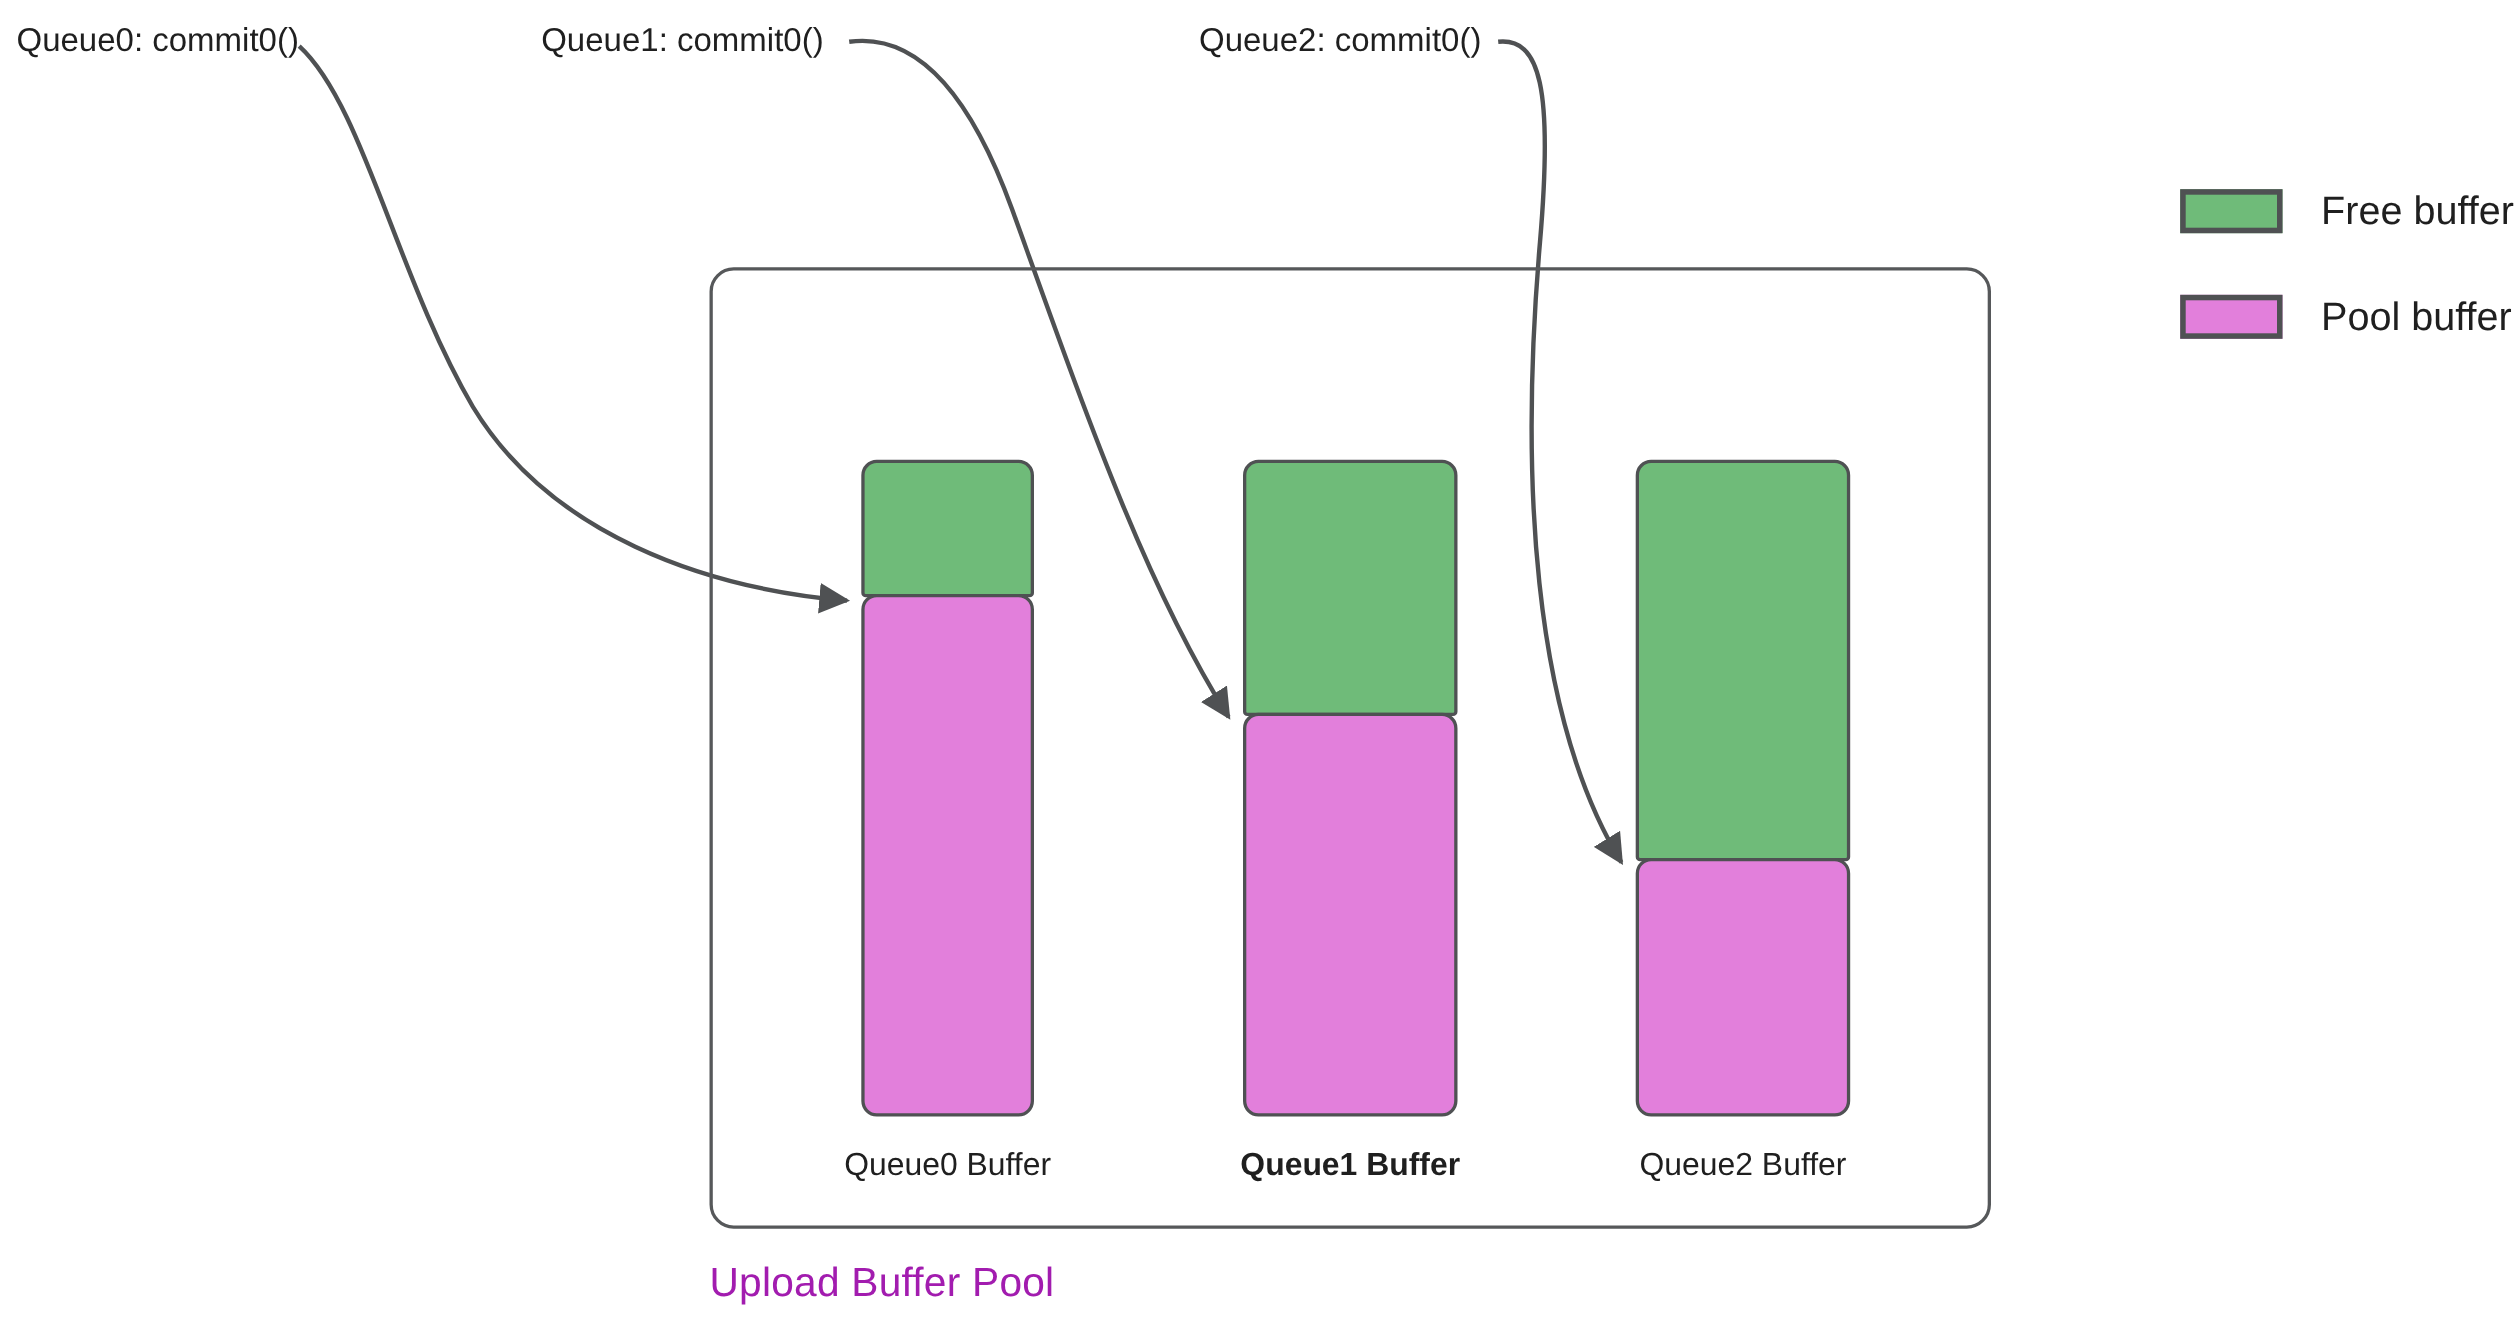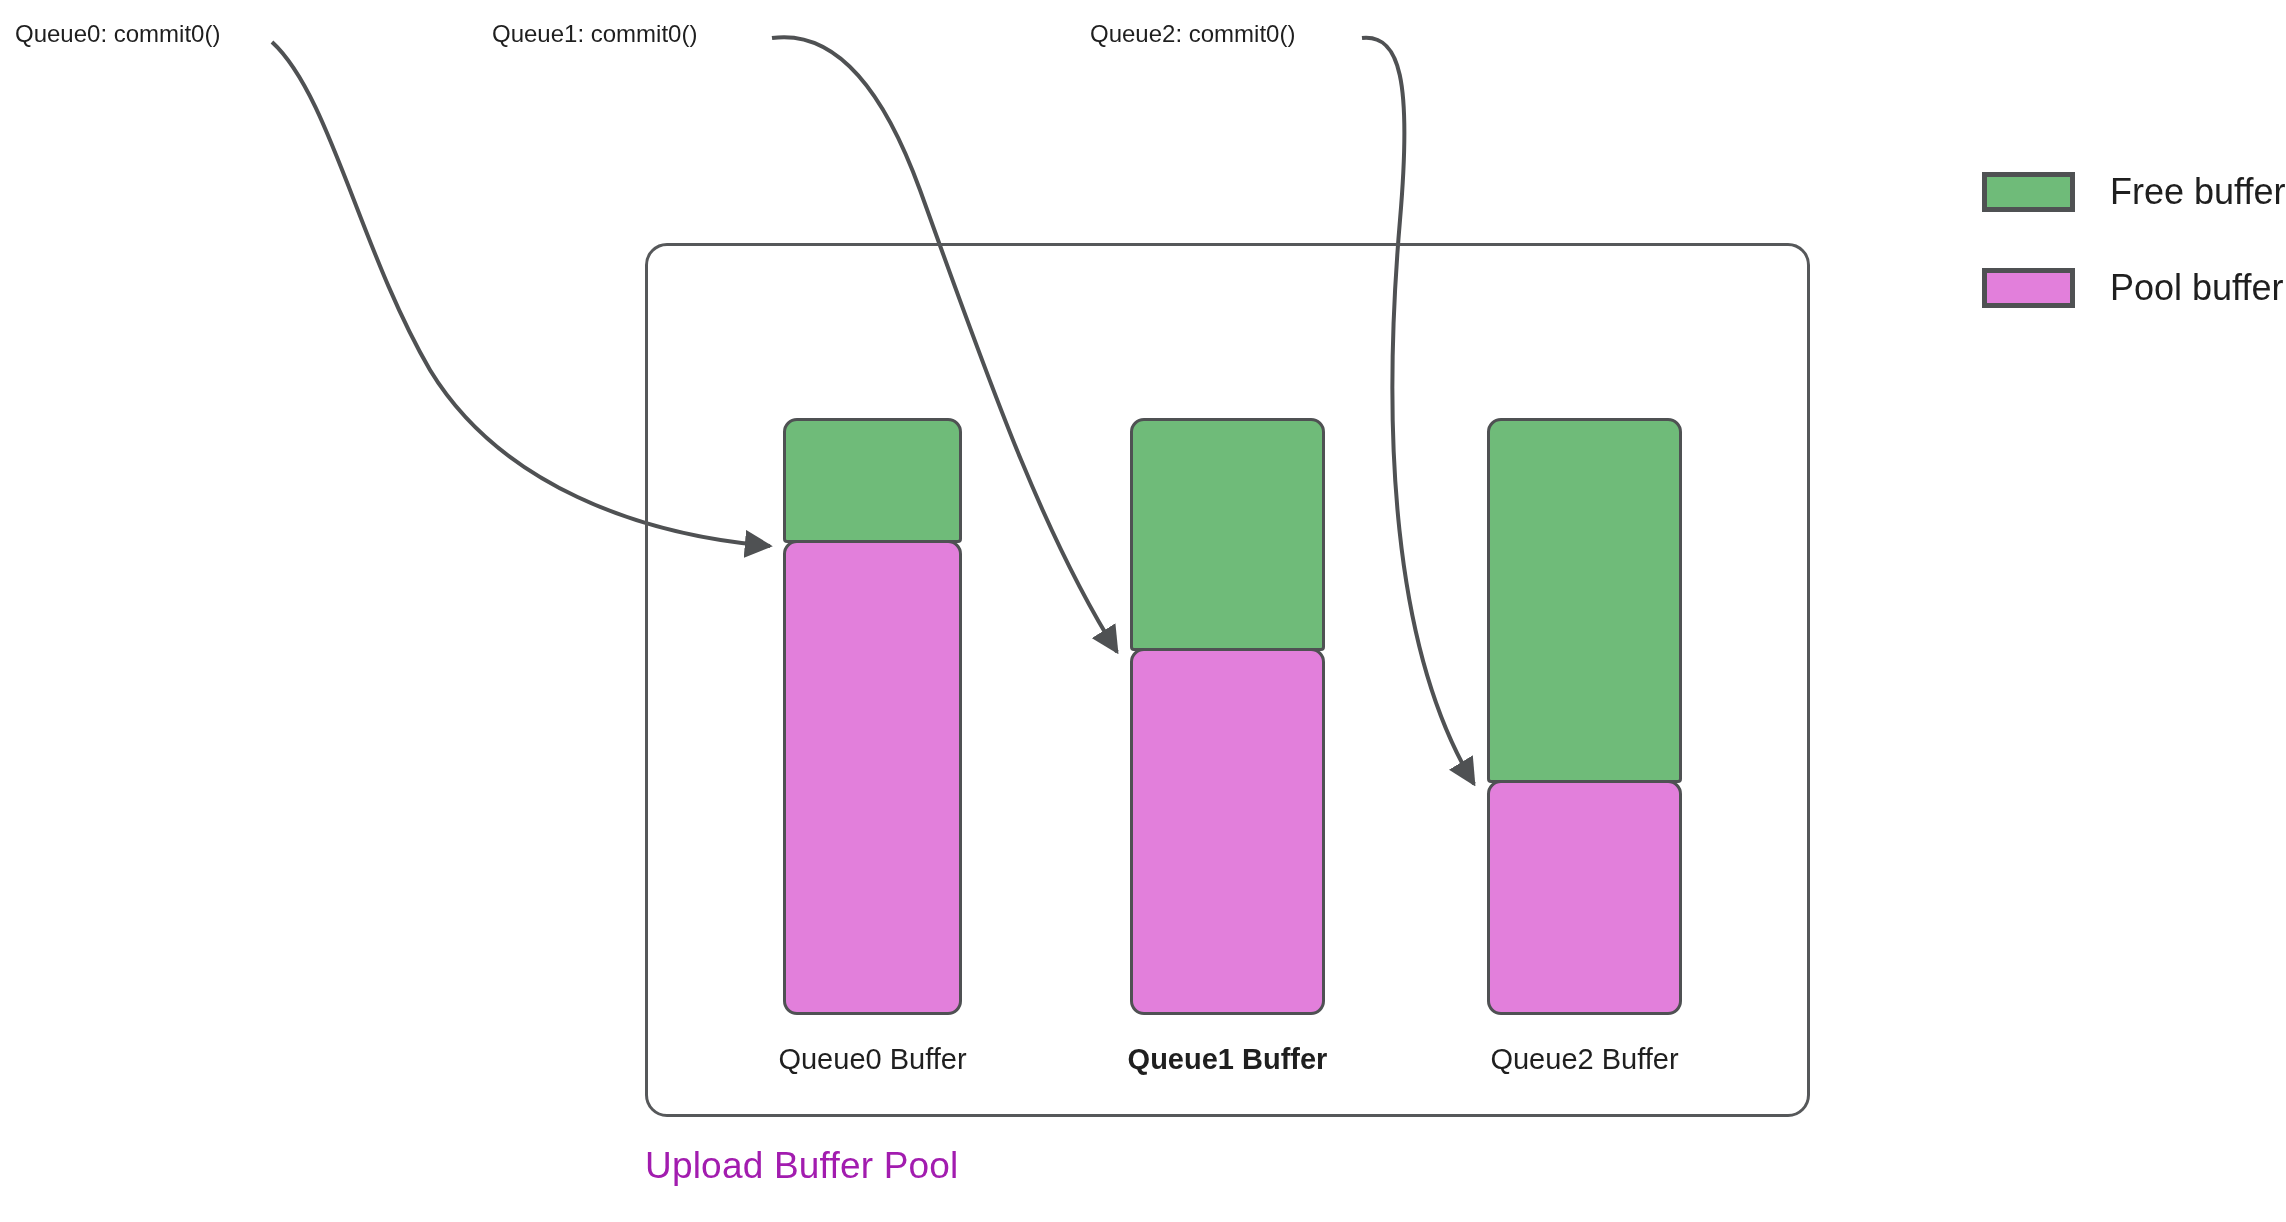--- a/index.html
+++ b/index.html
@@ -25,21 +25,21 @@
     left: 0;
     top: 0;
     width: 2286px;
     height: 1222px;
     pointer-events: none;
   }
 
   
   .edge-label {
     position: absolute;
-    font-size: 24px;
+    font-size: 30px;
     line-height: 1;
     color: #1f1f1f;
     white-space: nowrap;
   }
 
   
   .pool-box {
     position: absolute;
     left: 645px;
     top: 243px;
@@ -143,21 +143,21 @@
 
     <path d="M 1362,38 C 1400,34 1412,80 1400,220 C 1382,430 1392,650 1474,784" fill="none" stroke="#4f5153" stroke-width="4" marker-end="url(#arrowhead)"></path>
   </svg>
 
   <div class="edge-label" style="left:15px; top:22px;">Queue0: commit0()</div>
   <div class="edge-label" style="left:492px; top:22px;">Queue1: commit0()</div>
   <div class="edge-label" style="left:1090px; top:22px;">Queue2: commit0()</div>
 
   <div class="pool-box"></div>
 
-  <div class="bar-group" style="left:783px; width:179px; height:597px;">
+  <div class="bar-group" style="left:783px; width:157px; height:597px;">
     <div class="seg seg-free" style="height:125px;"></div>
     <div class="seg seg-used" style="top:122px; height:475px;"></div>
     <div class="bar-caption" style="top:625px;">Queue0 Buffer</div>
   </div>
 
   <div class="bar-group" style="left:1130px; width:195px; height:597px;font-weight:bold;">
     <div class="seg seg-free" style="height:233px;"></div>
     <div class="seg seg-used" style="top:230px; height:367px;"></div>
     <div class="bar-caption" style="top:625px;">Queue1 Buffer</div>
   </div>

